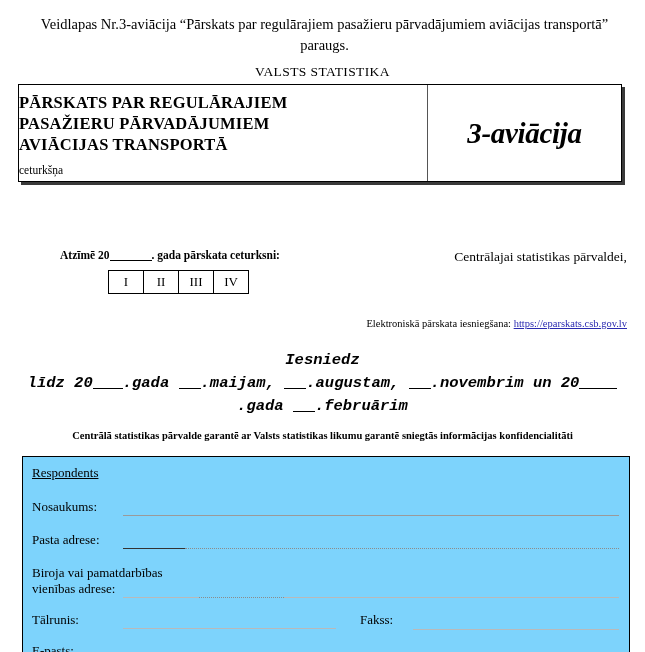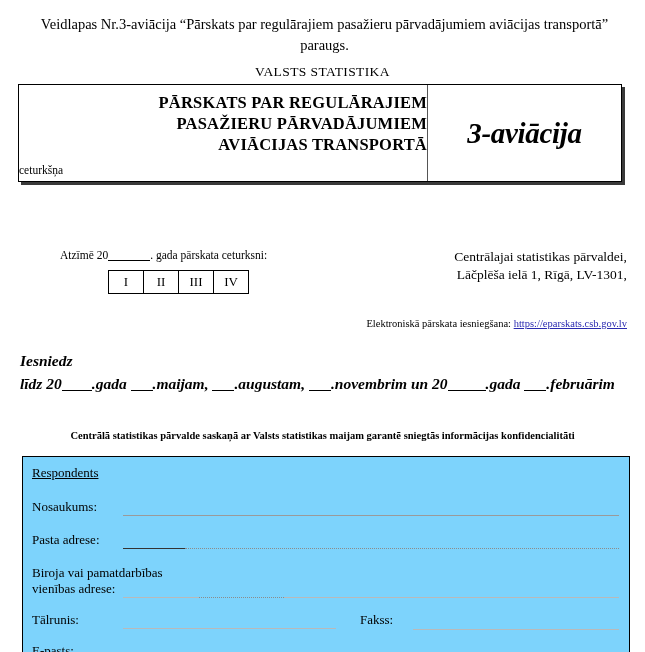--- a/index.html
+++ b/index.html
@@ -62,21 +62,21 @@
   .title-left {
     flex: 0 0 409px;
     border-right: 1px solid #555;
     box-sizing: border-box;
     display: flex;
     flex-direction: column;
     justify-content: center;
     padding-top: 2px;
   }
   .title-main {
-    text-align: right;
+    text-align: left;
     font-weight: bold;
     font-size: 16.5px;
     line-height: 21px;
     letter-spacing: 0.2px;
   }
   .title-main .ln { display: block; }
   .title-sub {
     font-size: 11.5px;
     margin-top: 9px;
   }
@@ -92,21 +92,21 @@
     font-size: 29px;
     letter-spacing: -0.3px;
   }
 
   
   .quarter-label {
     position: absolute;
     left: 60px;
     top: 249px;
     font-size: 11.5px;
-    font-weight: normal;
+    font-weight: bold;
     white-space: nowrap;
   }
   .quarter-label .blank {
     display: inline-block;
     width: 42px;
     border-bottom: 1.5px solid #000;
     vertical-align: -2px;
   }
   .quarter-table {
     position: absolute;
@@ -145,24 +145,26 @@
     color: #2a2ab0;
     text-decoration: underline;
   }
 
   
   .iesniedz-block {
     position: absolute;
     left: 20px;
     top: 349px;
     width: 605px;
+    text-align: center;
     font-style: italic;
     font-weight: bold;
     font-size: 15.5px;
     line-height: 23px;
+    font-family: Liberation Mono, monospace;
   }
   .iesniedz-title { display: block; }
   .iesniedz-body { display: block; }
   .u-s { display: inline-block; width: 22px; border-bottom: 1.5px solid #000; vertical-align: -2px; }
   .u-m { display: inline-block; width: 30px; border-bottom: 1.5px solid #000; vertical-align: -2px; }
   .u-l { display: inline-block; width: 38px; border-bottom: 1.5px solid #000; vertical-align: -2px; }
 
   
   .confid-line {
     position: absolute;
@@ -246,31 +248,30 @@
     <td>I</td>
     <td>II</td>
     <td>III</td>
     <td>IV</td>
   </tr>
 </tbody>
   </table>
 
 <div class="address-block">
   <div>Centrālajai statistikas pārvaldei,</div>
-  <div>Lāčplēša ielā 1, Rīgā, LV-1301,</div>
 </div>
 
 <div class="eparskats-line"><span>Elektroniskā pārskata iesniegšana:</span> <a href="#">https://eparskats.csb.gov.lv</a></div>
 
 <div class="iesniedz-block">
   <span class="iesniedz-title">Iesniedz</span>
   <span class="iesniedz-body"><span>līdz 20</span><span class="u-m"></span><span>.gada</span> <span class="u-s"></span><span>.maijam,</span> <span class="u-s"></span><span>.augustam,</span> <span class="u-s"></span><span>.novembrim un 20</span><span class="u-l"></span><span>.gada</span> <span class="u-s"></span><span>.februārim</span></span>
 </div>
 
-<div class="confid-line">Centrālā statistikas pārvalde saskaņā ar Valsts statistikas maijam garantē sniegtās informācijas konfidencialitāti</div>
+<div class="confid-line">Centrālā statistikas pārvalde garantē ar Valsts statistikas likumu garantē sniegtās informācijas konfidencialitāti</div>
 
 <div class="resp-box">
 
   <div class="resp-title">Respondents</div>
 
   <div class="fld" style="left:9px; top:42px;">Nosaukums:</div>
   <div class="rule" style="left:100px; top:58px; width:496px;"></div>
 
   <div class="fld" style="left:9px; top:75px;">Pasta adrese:</div>
   <div class="rule dark" style="left:100px; top:91px; width:62px;"></div>

